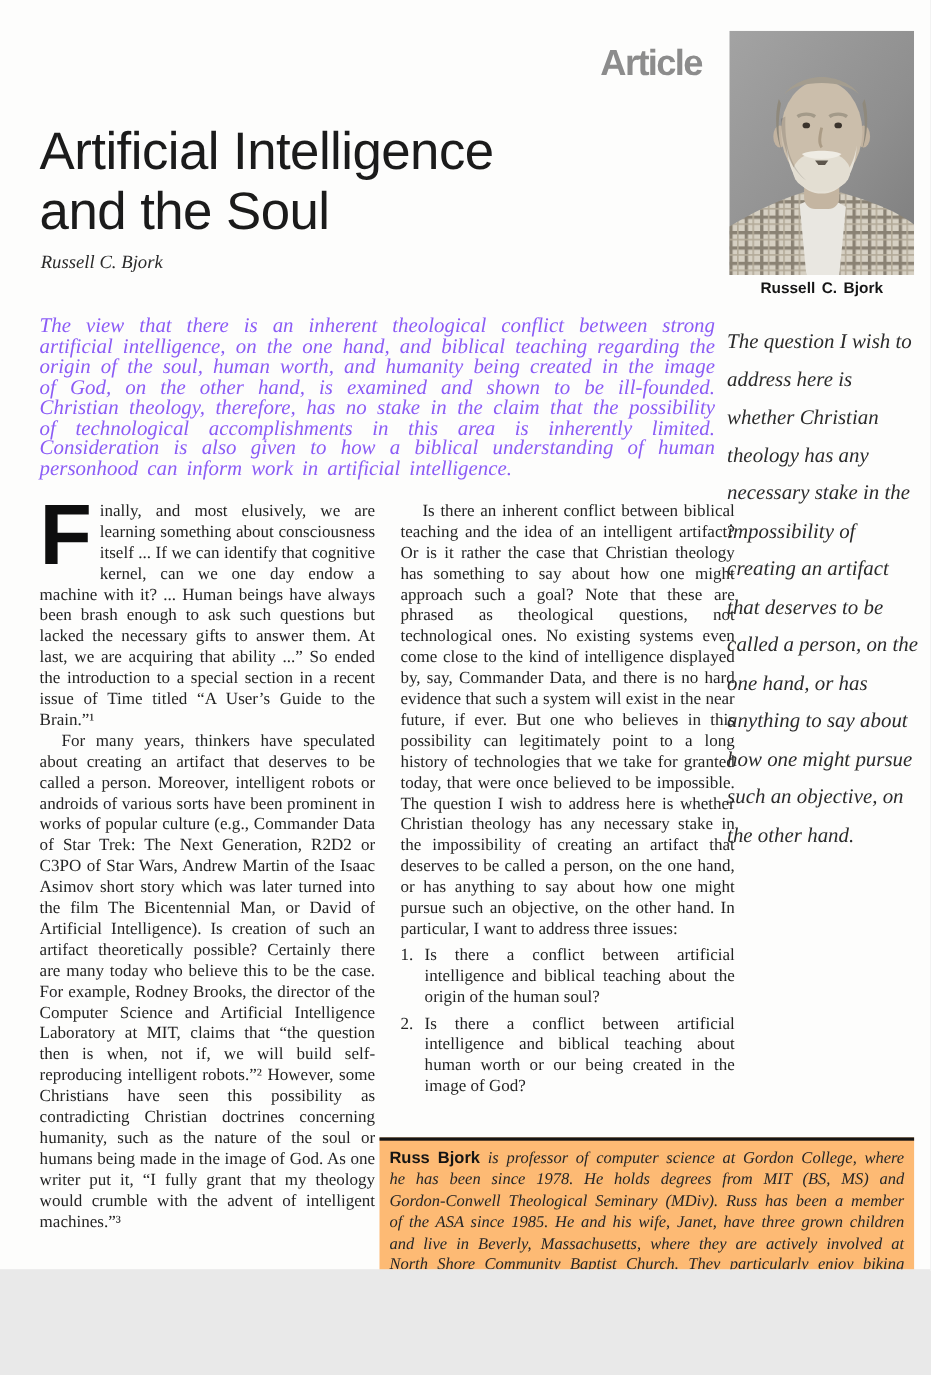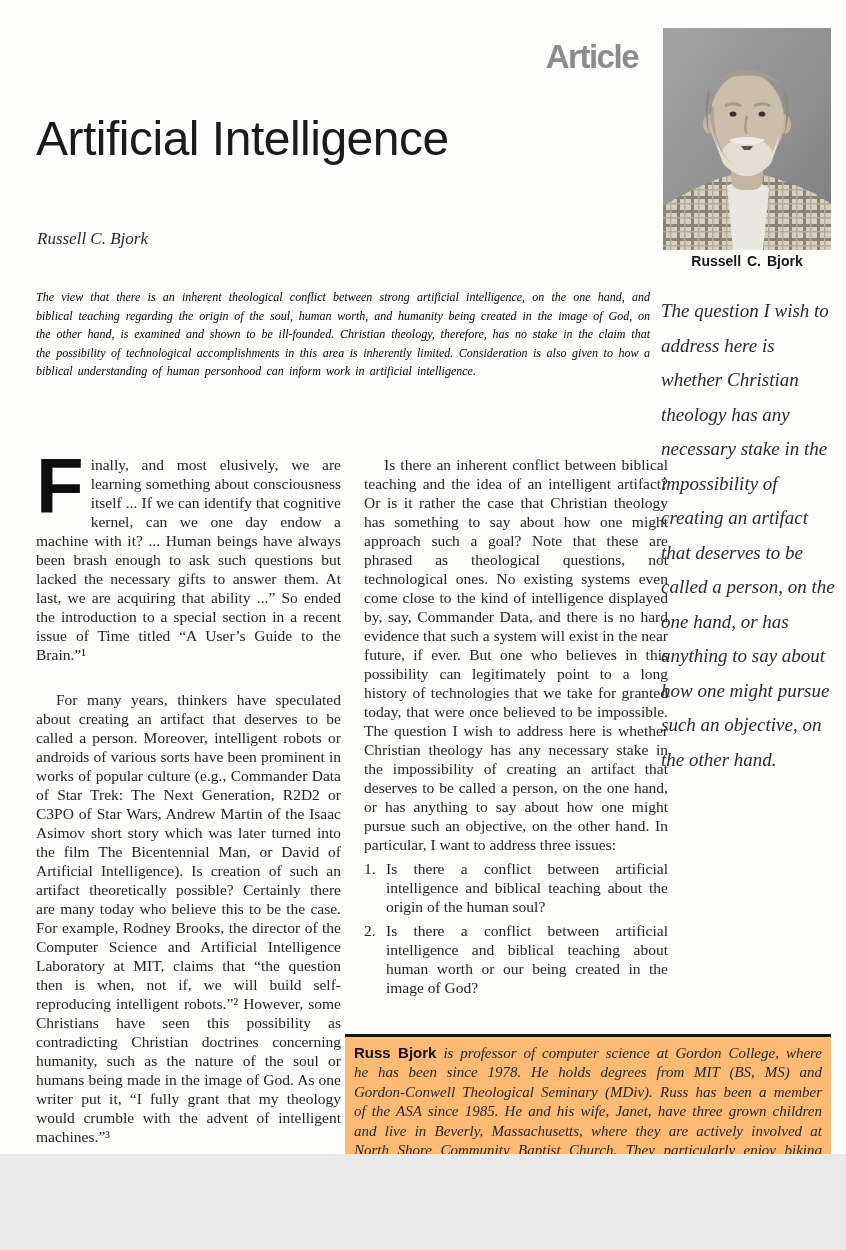--- a/index.html
+++ b/index.html
@@ -34,33 +34,33 @@
   .photo-caption{
     position:absolute; left:663px; top:253px; width:168px;
     text-align:center;
     font-family:"Liberation Sans", sans-serif;
     font-weight:700; font-size:14px; color:#161616;
     word-spacing:2px;
   }
   
   .abstract{
     position:absolute; left:36px; top:288px; width:614px;
-    font-style:italic; font-size:12px; line-height:18.5px;
-    text-align:justify; word-spacing:0.18em; color:#000000;
+    font-style:italic; font-size:19px; line-height:18.5px;
+    text-align:justify; word-spacing:0.18em; color:#8b5cf6;
   }
   
   .col{
     position:absolute; top:455px; width:305px;
     font-size:15.5px; line-height:19px; text-align:justify;
     color:#242424; overflow:hidden;
   }
   .col-1{left:36px; height:722px;}
   .col-2{left:364px; width:304px; height:578px;}
   .col p{margin:0;}
-  .col .para-gap{margin-top:26px;}
+  .col .para-gap{}
   .indent{text-indent:20px;}
   .dropcap{
     float:left;
     font-family:"Liberation Sans", sans-serif;
     font-weight:700; font-size:78px; line-height:58px;
     color:#0e0e0e; margin:2px 7px 0 0;
   }
   .seg-i{}
   .seg-b{font-weight:700;}
   .num-list{margin-top:5px;}
@@ -152,20 +152,21 @@
       <path d="M91,78 C95,75 103,75 107,78" stroke="#a39a89" stroke-width="3" fill="none"></path>
       <path d="M84,88 C82,96 81,102 84,106" stroke="#ab9c86" stroke-width="2.5" fill="none"></path>
 
       <path d="M47,80 C47,110 60,130 70,136 C56,124 50,104 51,78 Z" fill="#00000022"></path>
     </svg>
   </div>
   <div class="photo-caption">Russell C. Bjork</div>
 
   <div class="title">
     <div>Artificial Intelligence</div>
+    <div>and the Soul</div>
   </div>
   <div class="byline">Russell C. Bjork</div>
 
   <div class="abstract">The view that there is an inherent theological conflict between strong artificial intelligence, on the one hand, and biblical teaching regarding the origin of the soul, human worth, and humanity being created in the image of God, on the other hand, is examined and shown to be ill-founded. Christian theology, therefore, has no stake in the claim that the possibility of technological accomplishments in this area is inherently limited. Consideration is also given to how a biblical understanding of human personhood can inform work in artificial intelligence.</div>
 
   <div class="col col-1" style="position:absolute;">
 
     <p><span class="dropcap">F</span><span><span>inally, and most elusively, we are learning something about consciousness itself ... If we can identify that cognitive kernel, can we one day endow a machine with it? ... Human beings have always been brash enough to ask such questions but lacked the necessary gifts to answer them. At last, we are acquiring that ability ...” So ended the introduction to a special section in a recent issue of </span><span class="seg-i">Time</span><span> titled “A User’s Guide to the Brain.”¹</span></span></p>
     <p class="para-gap indent"><span>For many years, thinkers have speculated about creating an artifact that deserves to be called a person. Moreover, intelligent robots or androids of various sorts have been prominent in works of popular culture (e.g., Commander Data of </span><span class="seg-i">Star Trek: The Next Generation</span><span>, R2D2 or C3PO of </span><span class="seg-i">Star Wars</span><span>, Andrew Martin of the Isaac Asimov short story which was later turned into the film </span><span class="seg-i">The Bicentennial Man</span><span>, or David of </span><span class="seg-i">Artificial Intelligence</span><span>). Is creation of such an artifact theoretically possible? Certainly there are many today who believe this to be the case. For example, Rodney Brooks, the director of the Computer Science and Artificial Intelligence Laboratory at MIT, claims that “the question then is when, not if, we will build self-reproducing intelligent robots.”² However, some Christians have seen this possibility as contradicting Christian doctrines concerning humanity, such as the nature of the soul or humans being made in the image of God. As one writer put it, “I fully grant that my theology would crumble with the advent of intelligent machines.”³</span></p>
   </div>

